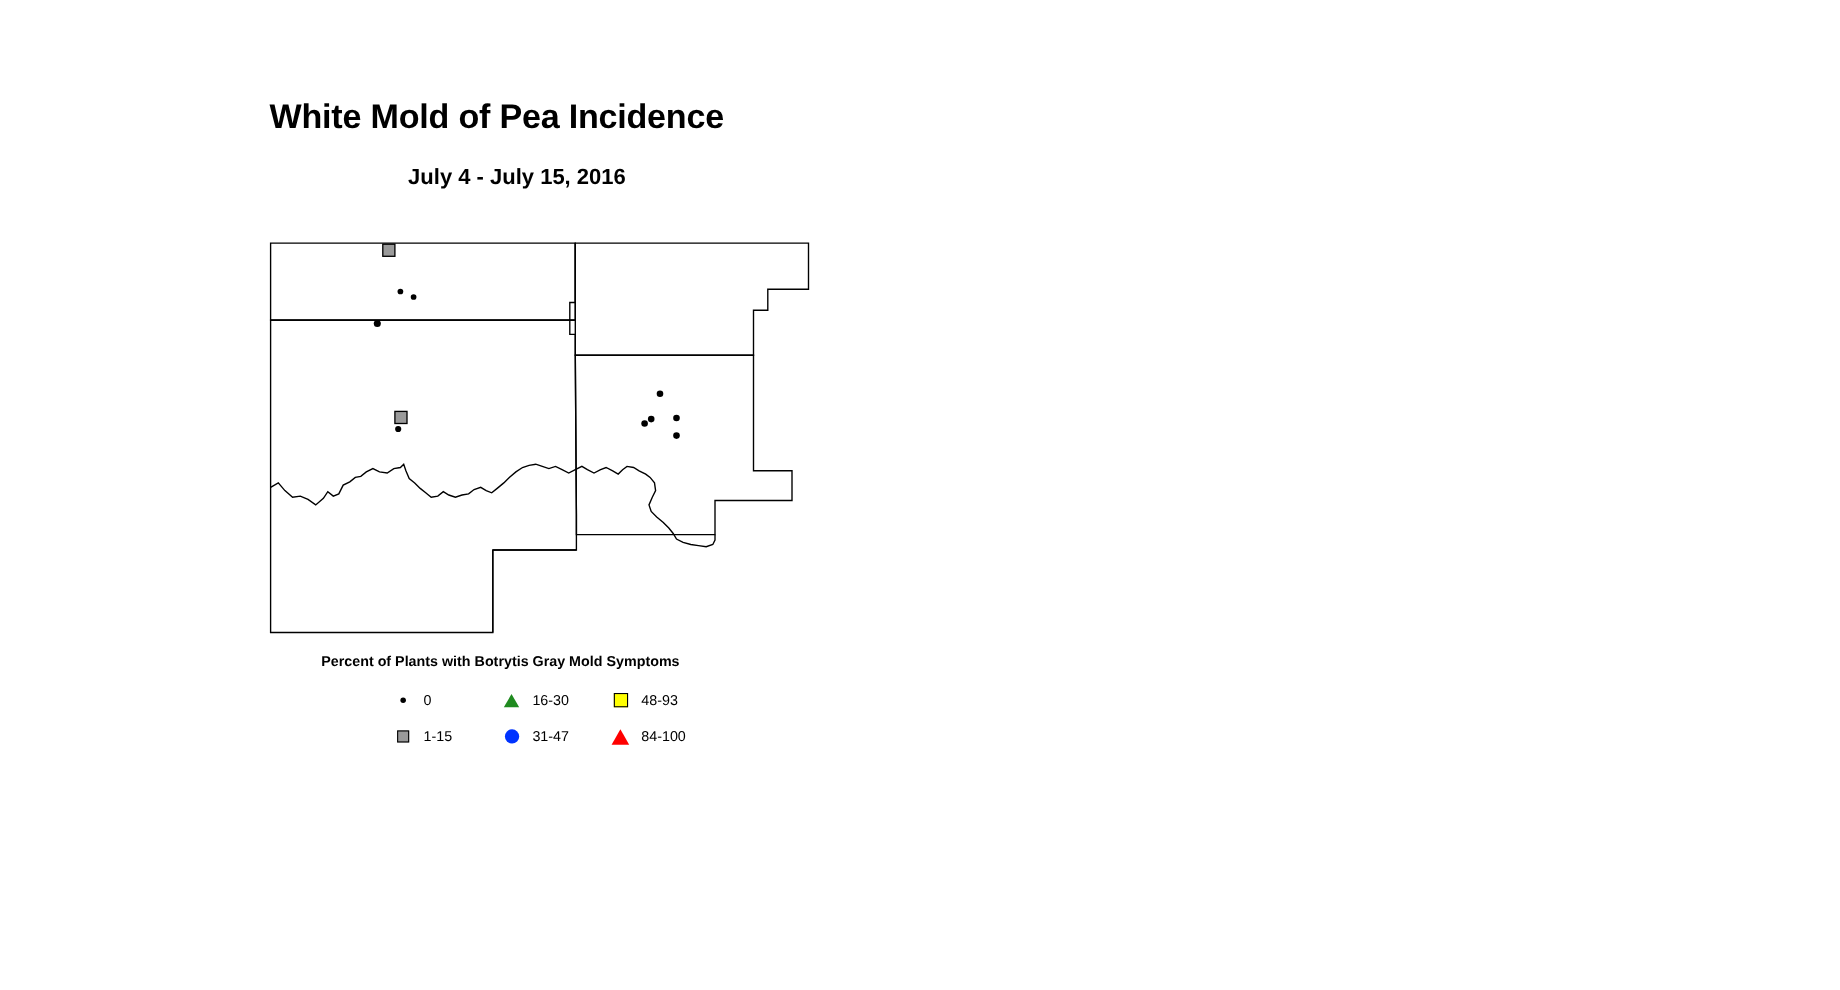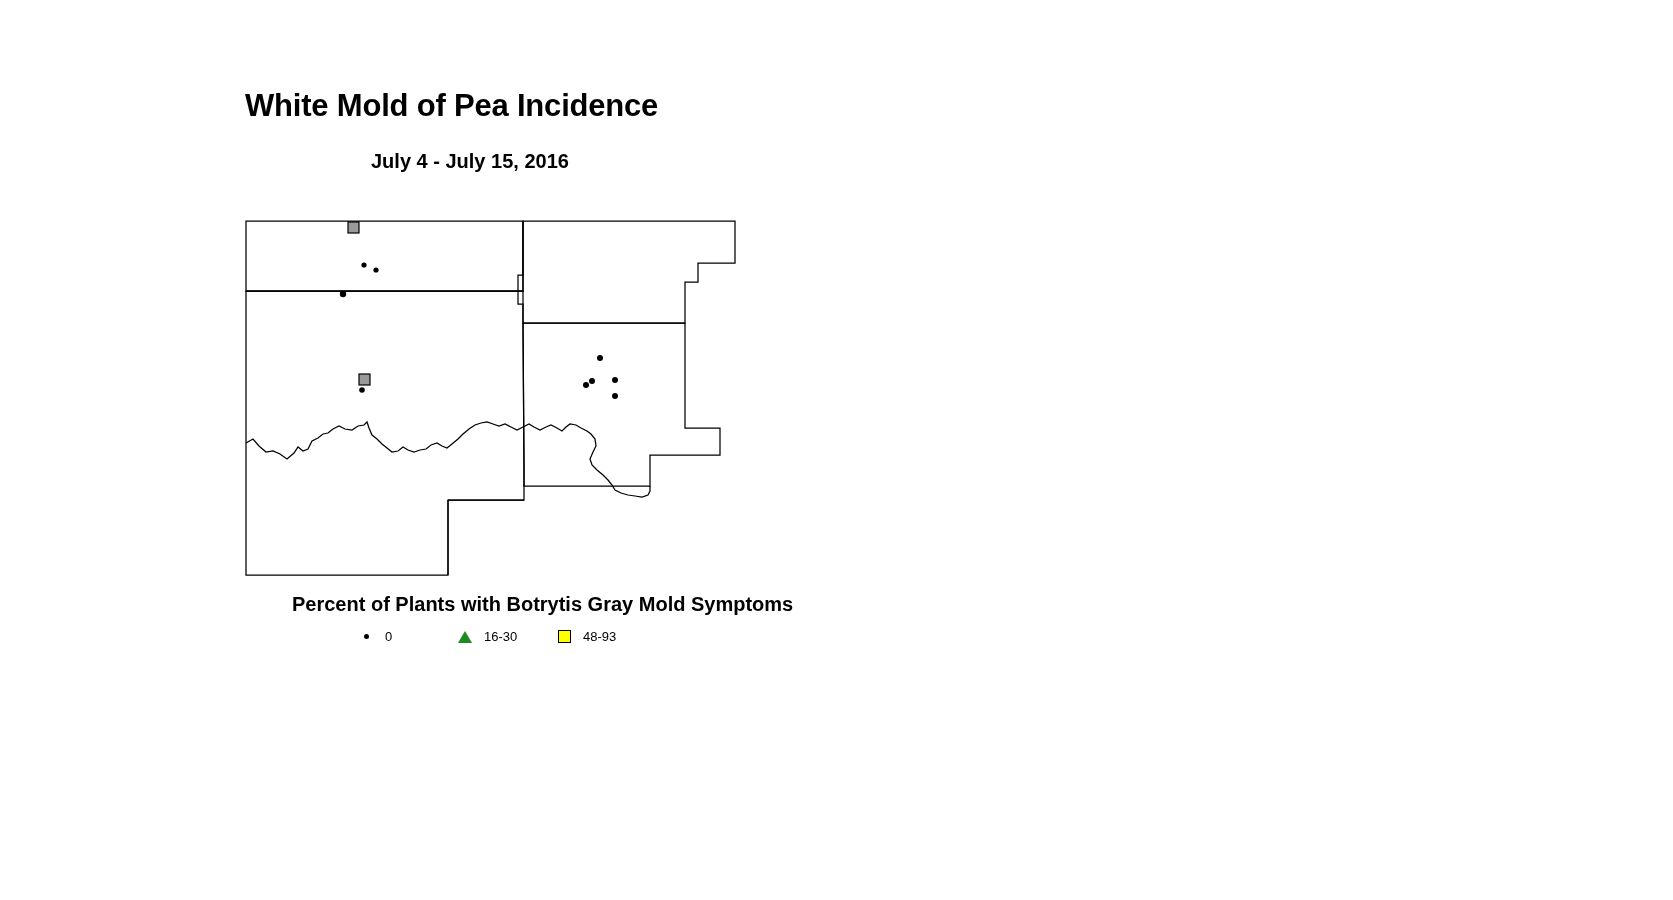--- a/index.html
+++ b/index.html
@@ -50,21 +50,21 @@
   }
   #map-svg {
     display: block;
     width: 500px;
     height: 385px;
   }
   .legend-title {
     position: absolute;
     left: 292px;
     top: 593px;
-    font-size: 20px;
+    font-size: 13px;
     font-weight: bold;
     white-space: nowrap;
     color: #000;
   }
   #legend-grid {
     position: absolute;
     left: 355px;
     top: 620px;
     width: 330px;
   }
@@ -198,16 +198,36 @@
         <span class="legend-label">16-30</span>
       </div>
       <div class="legend-item col2">
         <span class="sym-wrap">
           <span class="sym-square yellow"></span>
         </span>
         <span class="legend-label">48-93</span>
       </div>
     </div>
 
+    <div class="legend-row">
+      <div class="legend-item col0">
+        <span class="sym-wrap">
+          <span class="sym-square gray"></span>
+        </span>
+        <span class="legend-label">1-15</span>
+      </div>
+      <div class="legend-item col1">
+        <span class="sym-wrap">
+          <span class="sym-circle"></span>
+        </span>
+        <span class="legend-label">31-47</span>
+      </div>
+      <div class="legend-item col2">
+        <span class="sym-wrap">
+          <span class="sym-tri red"></span>
+        </span>
+        <span class="legend-label">84-100</span>
+      </div>
+    </div>
 
   </div>
 
 </div>
 
 </body></html>

